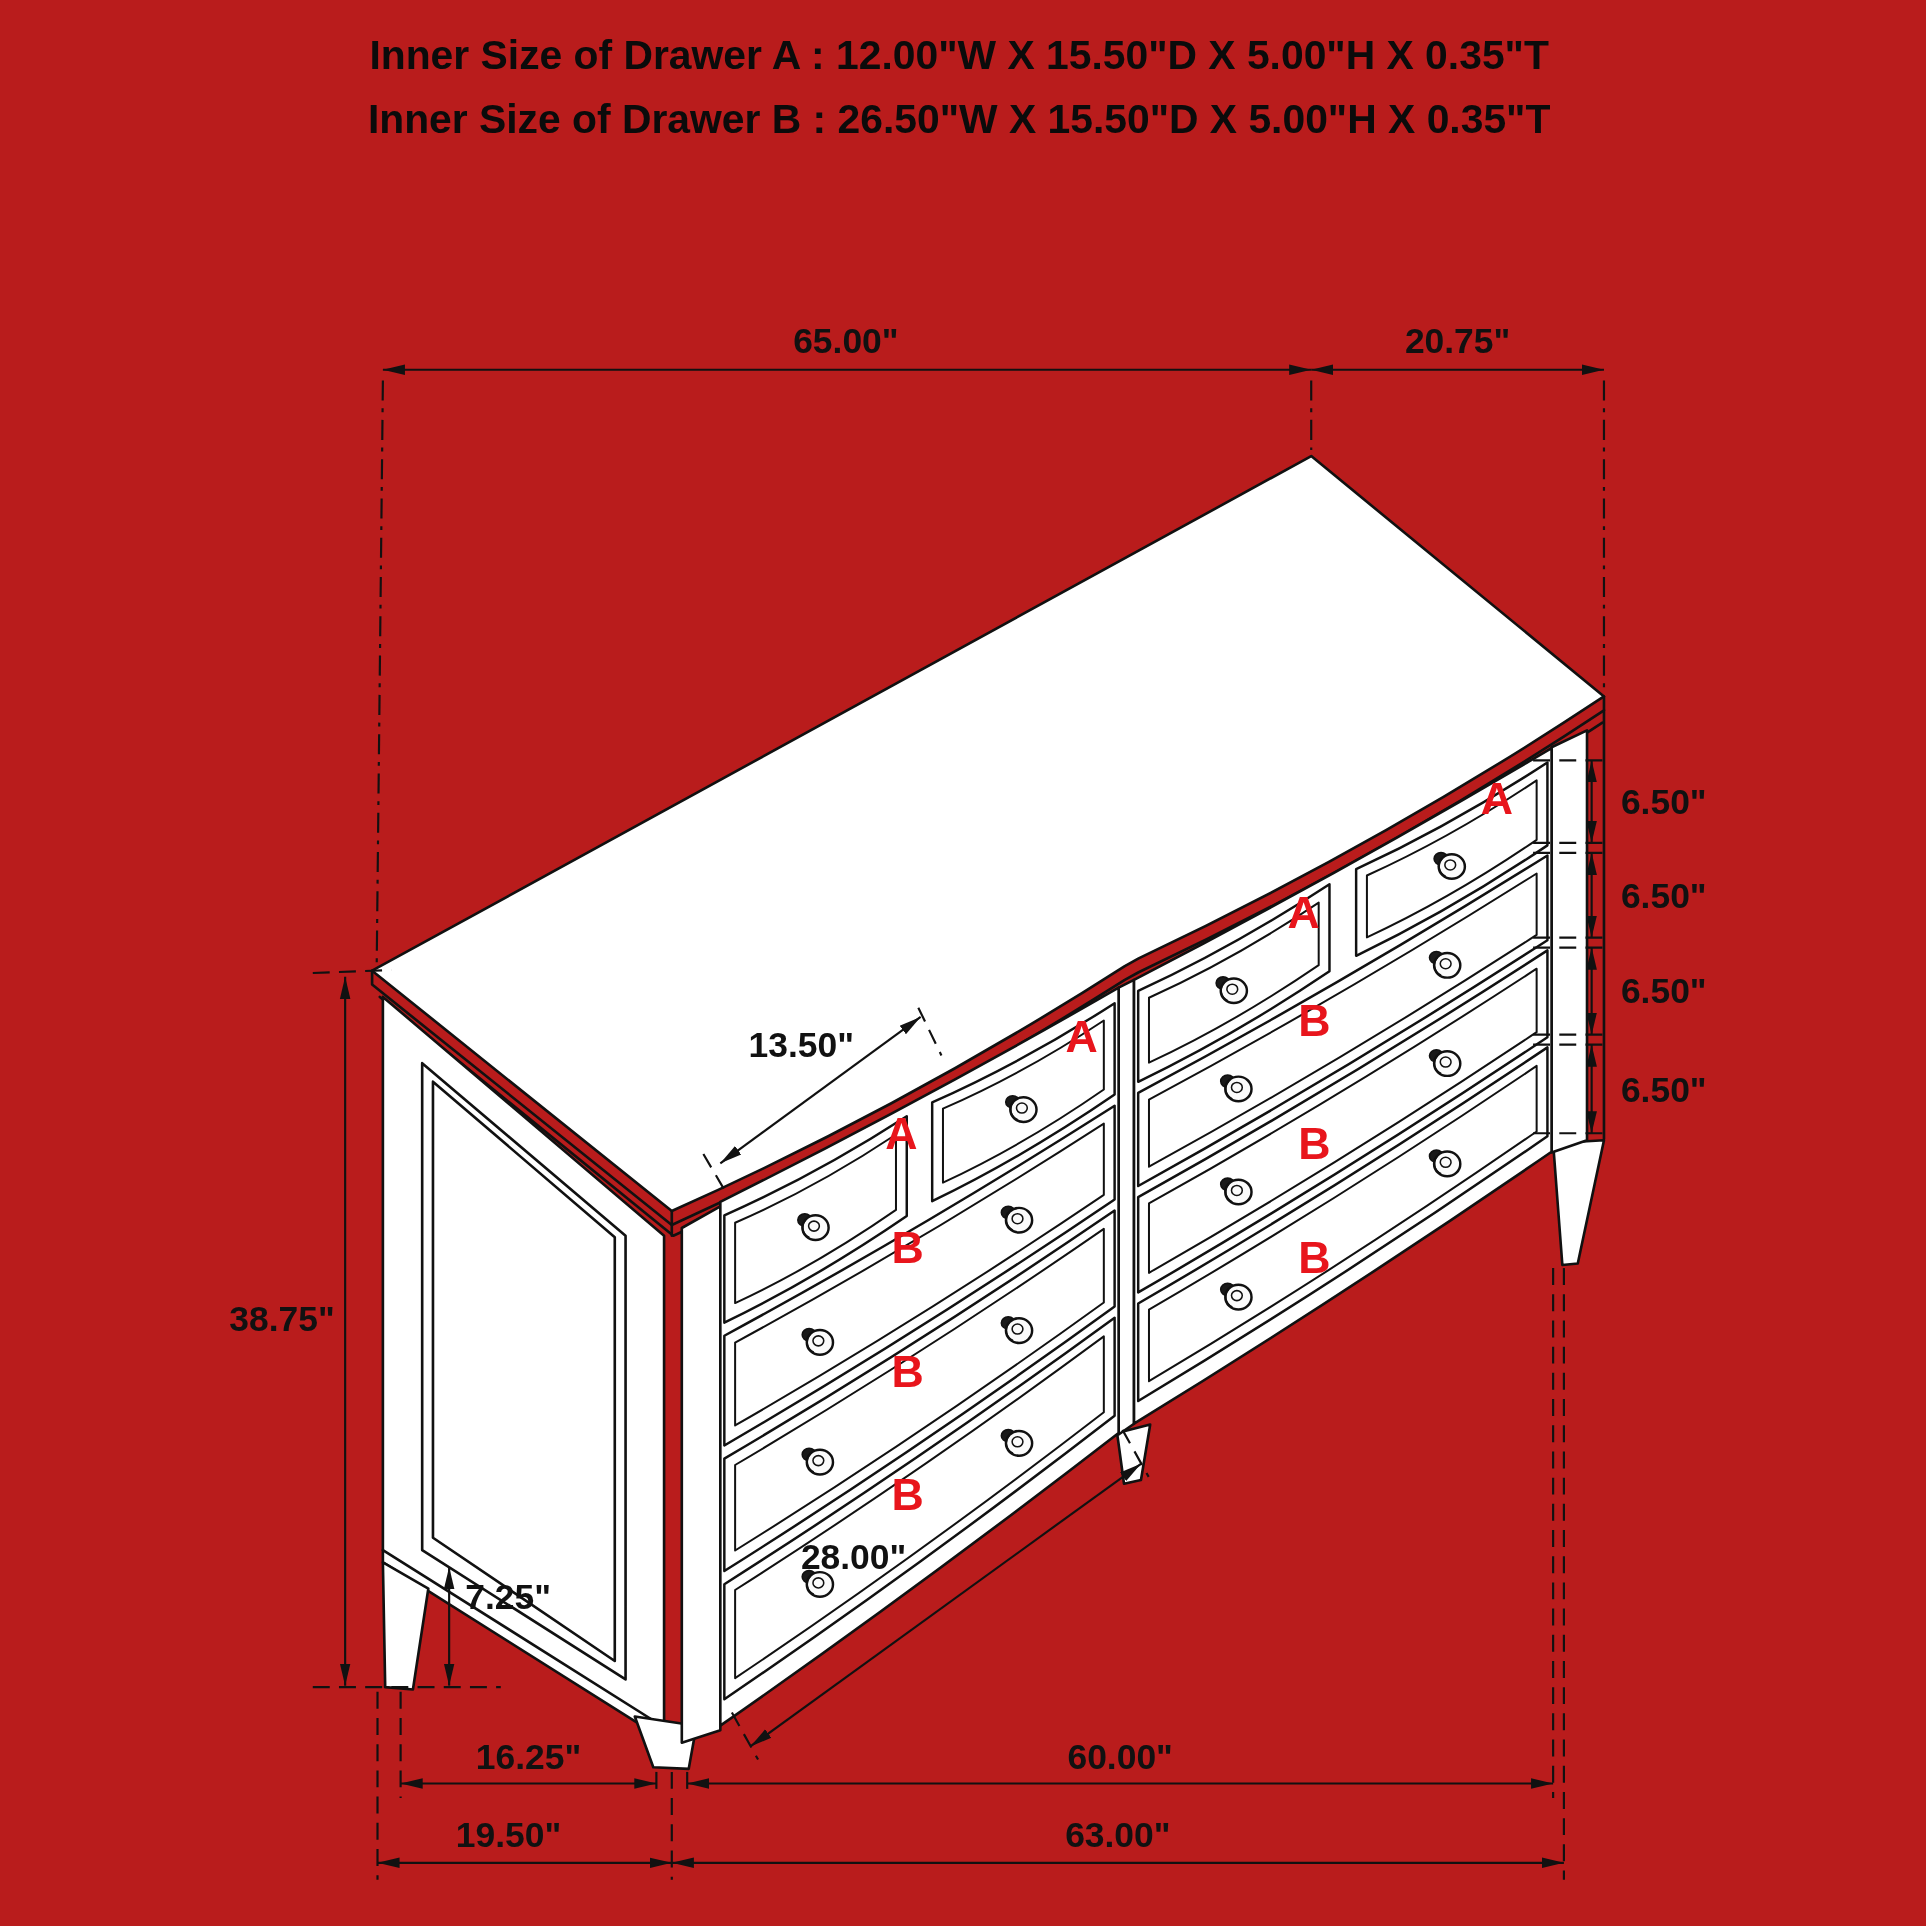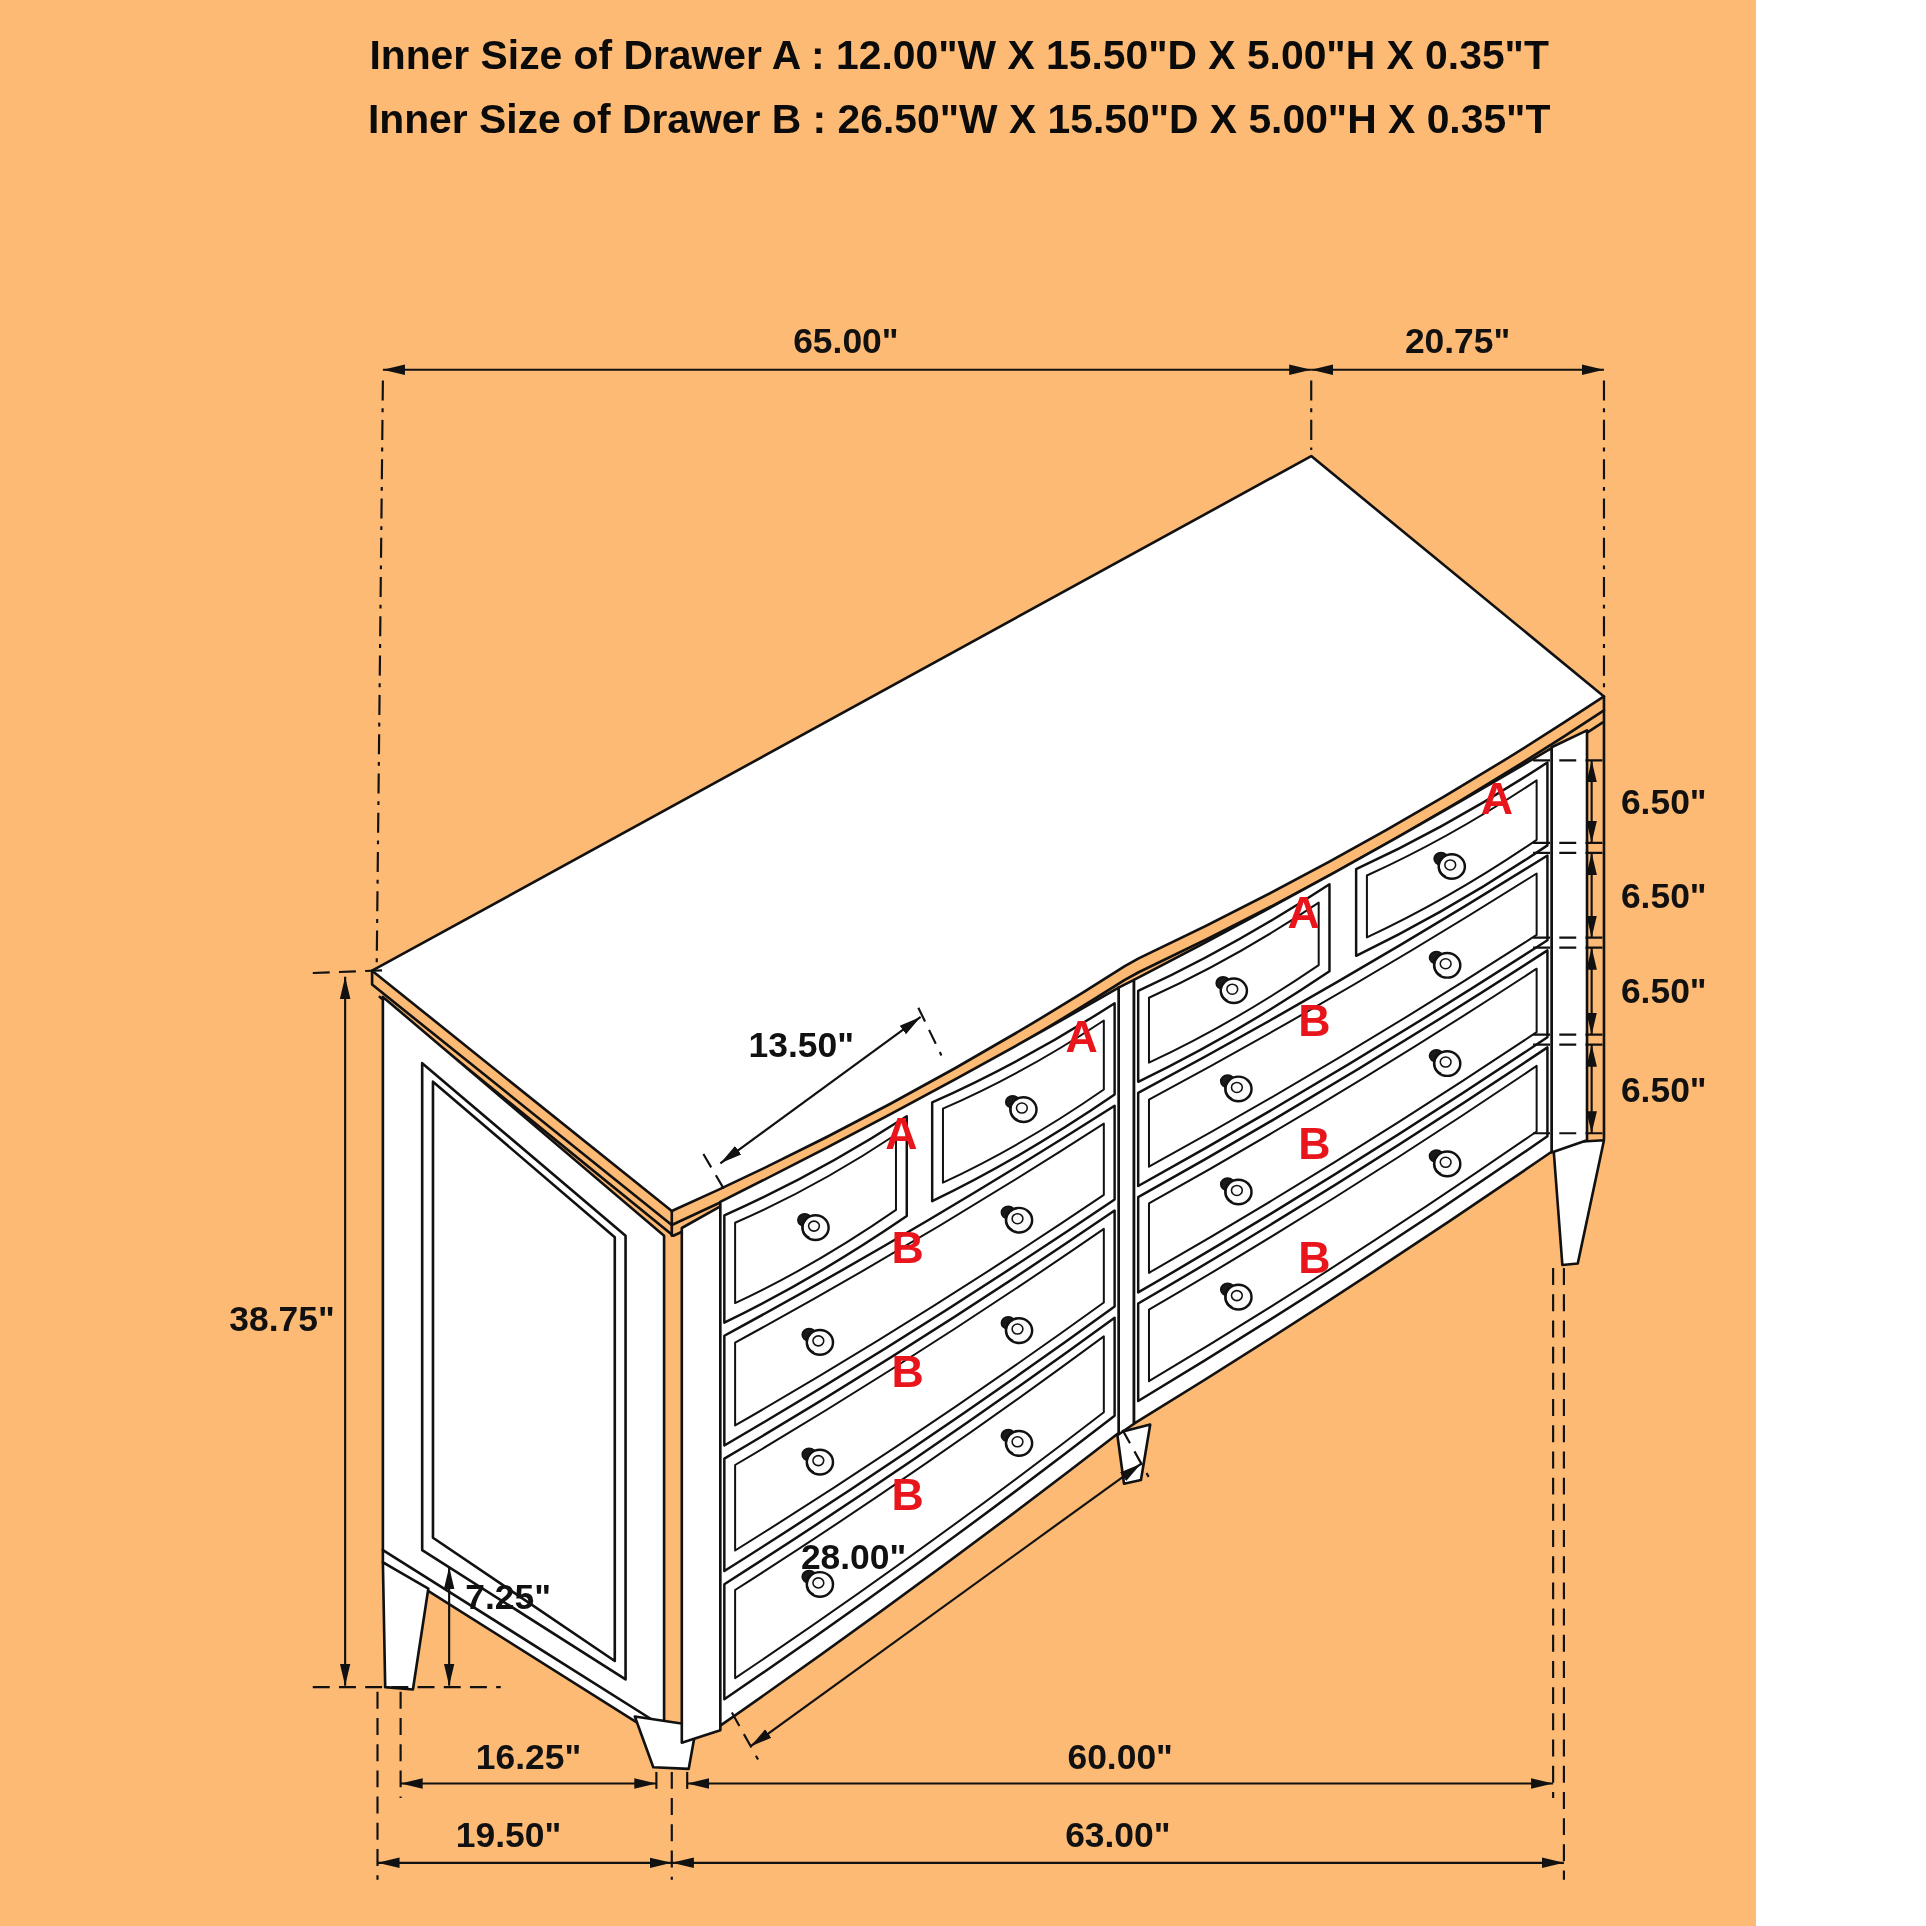--- a/index.html
+++ b/index.html
@@ -1,16 +1,16 @@
 <!DOCTYPE html>
 <html style="font-size:12.3px"><head>
 <meta charset="utf-8">
 <style>
   html,body{margin:0;padding:0;background:#ffffff;}
-  .page{position:relative;width:1756px;height:1926px;background:#fdba74;overflow:hidden;
+  .page{position:relative;width:1926px;height:1926px;background:#b91c1c;overflow:hidden;
         font-family:"Liberation Sans", sans-serif;}
   svg{position:absolute;left:0;top:0;}
   text{font-family:"Liberation Sans", sans-serif;}
   .dimtxt{font-size:46px;font-weight:bold;fill:#111;}
   .titletxt{font-size:53px;font-weight:bold;fill:#0b0b0b;}
   .marktxt{font-size:58px;font-weight:bold;}
 </style>
 </head>
 <body>
 

